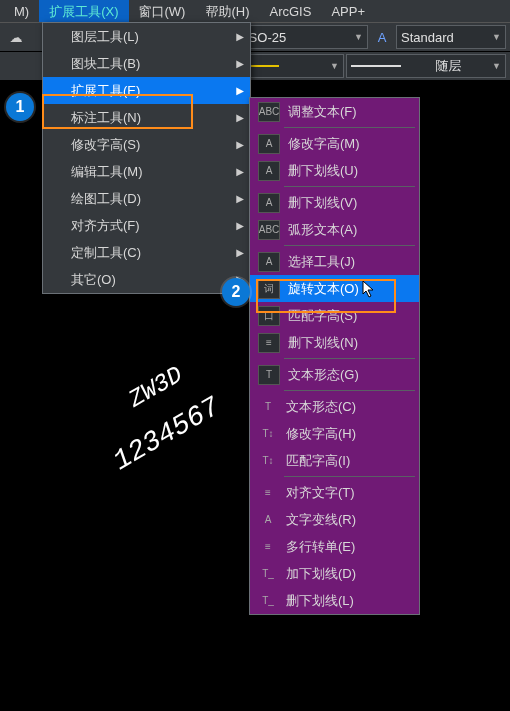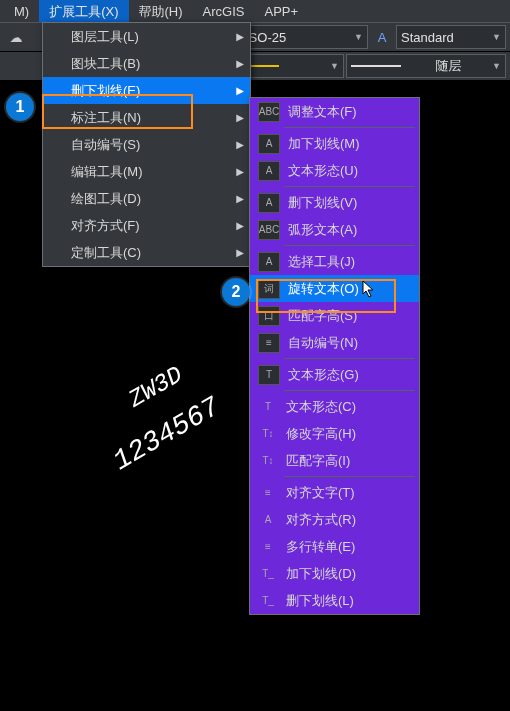--- a/index.html
+++ b/index.html
@@ -1,42 +1,42 @@
 <!DOCTYPE html>
 <html><head>
 <meta charset="utf-8">
 <style>
 html,body{margin:0;padding:0;width:510px;height:711px;background:#000;font-family:"Microsoft YaHei","SimSun",Arial,sans-serif;font-size:13px;overflow:hidden;color:#d8d8d8}
 .app{position:relative;width:510px;height:711px;background:#000}
 
 
 .menubar{position:absolute;left:0;top:0;right:0;height:22px;background:#34383c;border-bottom:1px solid #555;display:flex;align-items:stretch;padding-left:4px}
 .menubar-item{padding:2px 10px 0;color:#d8d8d8;line-height:20px;white-space:nowrap;user-select:none}
-.menubar-item.active{background:#0a62c4;color:#e5e5e5}
+.menubar-item.active{background:#0a62c4;color:#5eead4}
 
 
 .toolbar{position:absolute;left:0;top:23px;right:0;height:28px;background:#34383c;display:flex;align-items:center;gap:2px;padding:0 4px}
 .tool-btn{width:24px;height:24px;display:flex;align-items:center;justify-content:center;color:#ccc}
 .combo{height:22px;background:#2b2f33;border:1px solid #5a5f64;display:flex;align-items:center;justify-content:space-between;padding:0 4px;color:#e0e0e0;gap:6px}
 .combo .chev{font-size:9px;color:#aaa}
 
 
 .toolbar2{position:absolute;left:0;top:52px;right:0;height:28px;background:#34383c;display:flex;align-items:center;gap:2px;padding:0 4px;justify-content:flex-end}
 .line-sample{display:inline-block;width:60px;height:0;border-top:2px solid #e5c100;margin-right:4px}
 .line-sample2{width:50px;border-top:2px solid #ddd}
 
 
 .dd-main{position:absolute;left:42px;top:22px;width:207px;background:#34383c;border:1px solid #6a7076;box-shadow:2px 2px 6px rgba(0,0,0,.6)}
 .dd-item{height:27px;display:flex;align-items:center;padding-left:28px;color:#d8d8d8;position:relative}
 .dd-item.hover{background:#0a78f0;color:#fff}
 .dd-item .arrow{position:absolute;right:6px;top:8px;font-size:10px;color:#ccc}
 .dd-item.hover .arrow{color:#fff}
 
 
-.dd-sub{position:absolute;left:249px;top:97px;width:169px;background:#6d28d9;border:1px solid #6a7076;box-shadow:2px 2px 6px rgba(0,0,0,.6)}
+.dd-sub{position:absolute;left:249px;top:97px;width:169px;background:#701a75;border:1px solid #6a7076;box-shadow:2px 2px 6px rgba(0,0,0,.6)}
 .dd-sub .dd-item{height:27px;padding-left:8px;padding-right:10px}
 .dd-sub .icon-cell{width:20px;height:18px;display:flex;align-items:center;justify-content:center;margin-right:8px;font-size:10px;color:#aaa;border:1px solid #555;background:#2a2e32}
 .dd-sub .icon-cell.noborder{border:none;background:transparent}
 .dd-sep{height:1px;background:#5a5f64;margin:2px 4px 2px 34px}
 
 
 .badge{position:absolute;width:28px;height:28px;border-radius:50%;background:#0b78d6;color:#fff;font:bold 16px/28px Arial;text-align:center;box-shadow:0 0 0 2px rgba(255,255,255,.15)}
 .hl-box{position:absolute;border:2px solid #ff8c1a;pointer-events:none}
 
 
@@ -53,20 +53,21 @@
 
 </style>
 </head>
 <body>
 
 <div class="app">
 
   <div class="menubar">
     <div class="menubar-item"><span>M)</span></div>
     <div class="menubar-item active"><span>扩展工具(X)</span></div>
+    <div class="menubar-item"><span>窗口(W)</span></div>
     <div class="menubar-item"><span>帮助(H)</span></div>
     <div class="menubar-item"><span>ArcGIS</span></div>
     <div class="menubar-item"><span>APP+</span></div>
   </div>
 
   <div class="toolbar">
     <div class="tool-btn">☁</div>
     <div style="flex:1"></div>
     <div class="combo" style="width:118px">
       <span>ISO-25</span>
@@ -93,64 +94,68 @@
   <div class="dd-main">
     <div class="dd-item">
         <span>图层工具(L)</span>
         <span class="arrow">▶</span>
       </div>
     <div class="dd-item">
         <span>图块工具(B)</span>
         <span class="arrow">▶</span>
       </div>
     <div class="dd-item hover">
-        <span>删下划线(E)</span>
+        <span>扩展工具(E)</span>
         <span class="arrow">▶</span>
       </div>
     <div class="dd-item">
         <span>标注工具(N)</span>
         <span class="arrow">▶</span>
       </div>
     <div class="dd-item">
-        <span>自动编号(S)</span>
+        <span>修改字高(S)</span>
         <span class="arrow">▶</span>
       </div>
     <div class="dd-item">
         <span>编辑工具(M)</span>
         <span class="arrow">▶</span>
       </div>
     <div class="dd-item">
         <span>绘图工具(D)</span>
         <span class="arrow">▶</span>
       </div>
     <div class="dd-item">
         <span>对齐方式(F)</span>
         <span class="arrow">▶</span>
       </div>
     <div class="dd-item">
         <span>定制工具(C)</span>
+        <span class="arrow">▶</span>
+      </div>
+    <div class="dd-item">
+        <span>其它(O)</span>
         <span class="arrow">▶</span>
       </div>
   </div>
 
   <div class="dd-sub">
 
     <div class="dd-item">
         <span class="icon-cell">ABC</span>
         <span>调整文本(F)</span>
       </div>
     <div class="dd-sep"></div>
 
     <div class="dd-item">
         <span class="icon-cell">A</span>
-        <span>加下划线(M)</span>
-      </div>
-    <div class="dd-item">
-        <span class="icon-cell">A</span>
-        <span>文本形态(U)</span>
+        <span>修改字高(M)</span>
+      </div>
+    <div class="dd-item">
+        <span class="icon-cell">A</span>
+        <span>删下划线(U)</span>
       </div>
     <div class="dd-sep"></div>
 
     <div class="dd-item">
         <span class="icon-cell">A</span>
         <span>删下划线(V)</span>
       </div>
     <div class="dd-item">
         <span class="icon-cell">ABC</span>
         <span>弧形文本(A)</span>
@@ -167,21 +172,21 @@
       <svg class="cursor" style="left:112px;top:5px" viewBox="0 0 14 18">
           <path d="M1 1 L1 14 L4 11 L7 17 L9 16 L6 10 L11 10 Z" fill="#fff" stroke="#000" stroke-width="1"></path>
         </svg>
     </div>
     <div class="dd-item">
         <span class="icon-cell">口</span>
         <span>匹配字高(S)</span>
       </div>
     <div class="dd-item">
         <span class="icon-cell">≡</span>
-        <span>自动编号(N)</span>
+        <span>删下划线(N)</span>
       </div>
     <div class="dd-sep"></div>
 
     <div class="dd-item">
         <span class="icon-cell">T</span>
         <span>文本形态(G)</span>
       </div>
     <div class="dd-sep"></div>
 
     <div class="dd-item">
@@ -197,21 +202,21 @@
         <span>匹配字高(I)</span>
       </div>
     <div class="dd-sep"></div>
 
     <div class="dd-item">
         <span class="icon-cell noborder">≡</span>
         <span>对齐文字(T)</span>
       </div>
     <div class="dd-item">
         <span class="icon-cell noborder">A</span>
-        <span>对齐方式(R)</span>
+        <span>文字变线(R)</span>
       </div>
     <div class="dd-item">
         <span class="icon-cell noborder">≡</span>
         <span>多行转单(E)</span>
       </div>
     <div class="dd-item">
         <span class="icon-cell noborder">T_</span>
         <span>加下划线(D)</span>
       </div>
     <div class="dd-item">

